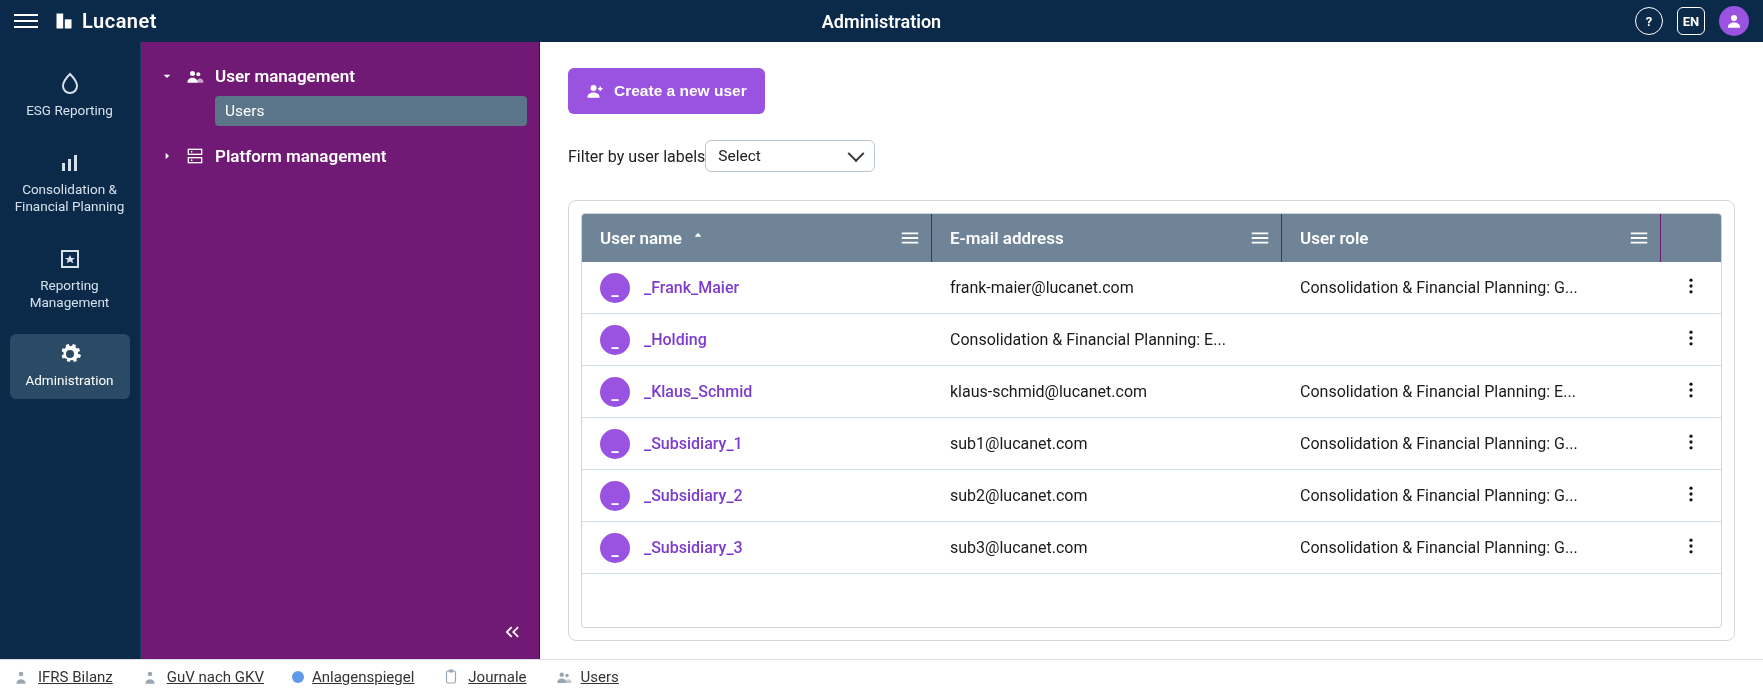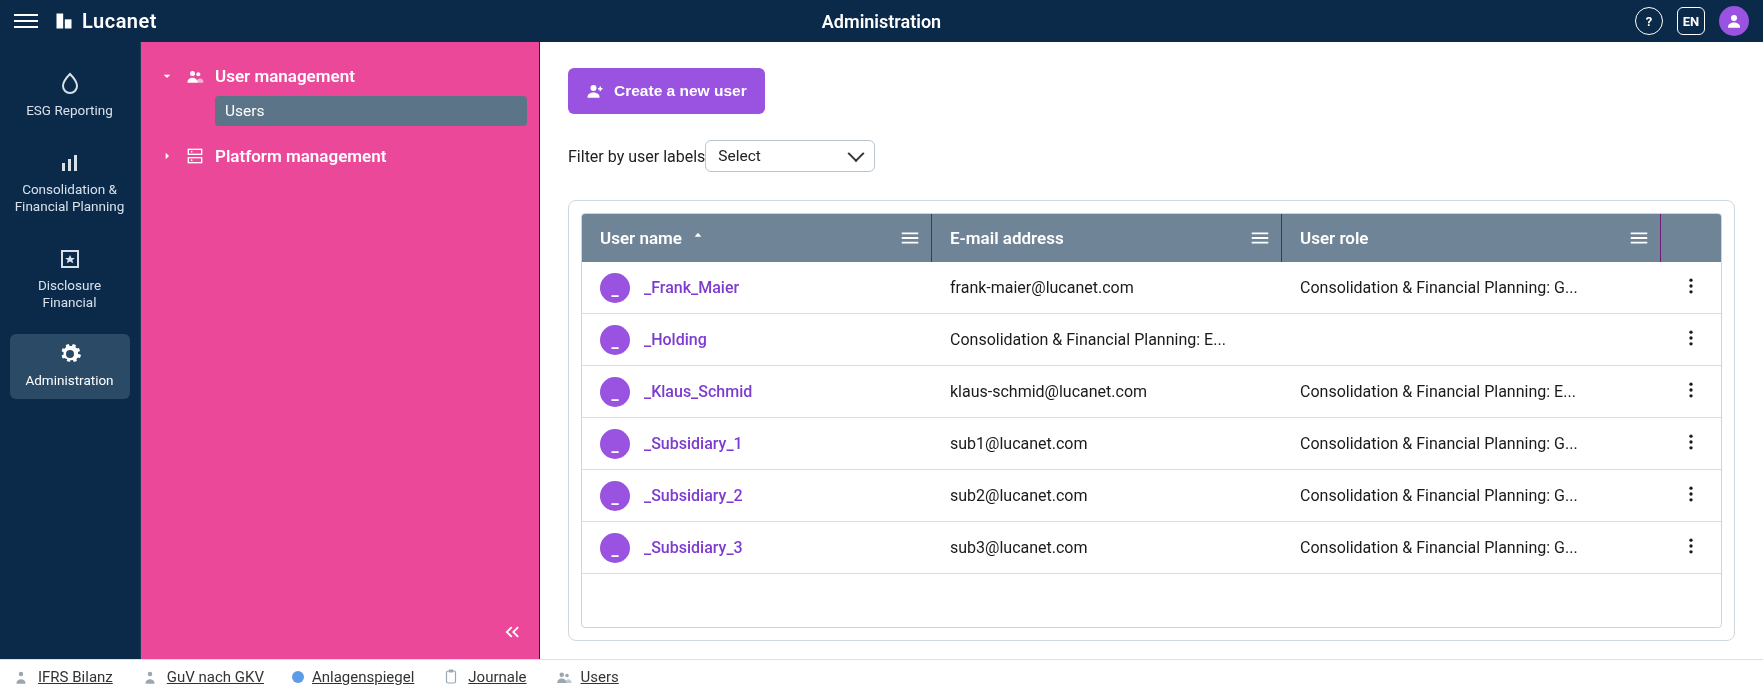--- a/index.html
+++ b/index.html
@@ -53,21 +53,21 @@
   .rail-item {
     width:120px; text-align:center; font-size:13.5px; line-height:1.25; padding:8px 4px 10px;
     border-radius:6px; cursor:pointer; color:#d6e1ea;
   }
   .rail-item.active { background:#2a4a66; color:#fff; }
   .rail-icon { width:24px; height:24px; margin:0 auto 6px; display:block; fill:#d6e1ea; }
   .rail-item.active .rail-icon { fill:#fff; }
 
   
   .nav-panel {
-    width:400px; background:#ec4899; color:#fff; position:relative;
+    width:400px; background:#701a75; color:#fff; position:relative;
     border-left:1px solid #1c3b57; border-right:1px solid #0b2a4a;
     padding:18px 12px;
   }
   .nav-group { margin-bottom:14px; }
   .nav-group-header {
     display:flex; align-items:center; gap:10px; padding:6px 6px; font-weight:600; font-size:17px; cursor:pointer;
   }
   .chevron { width:16px; height:16px; fill:#fff; flex-shrink:0; }
   .nav-ico { width:20px; height:20px; fill:#fff; flex-shrink:0; }
   .nav-sub {
@@ -200,21 +200,21 @@
           <rect x="10" y="8" width="3" height="12"></rect>
           <rect x="16" y="4" width="3" height="16"></rect>
         </svg>
       <span>Consolidation &amp; Financial Planning</span>
     </div>
     <div class="rail-item">
       <svg class="rail-icon" viewBox="0 0 24 24">
           <rect x="4" y="4" width="16" height="16" fill="none" stroke="#d6e1ea" stroke-width="2"></rect>
           <path d="M12 8l1.5 3H17l-2.7 2 1 3.3L12 14.5 8.7 16.3l1-3.3L7 11h3.5z"></path>
         </svg>
-      <span>Disclosure Financial</span>
+      <span>Reporting Management</span>
     </div>
     <div class="rail-item active">
       <svg class="rail-icon" viewBox="0 0 24 24">
           <path d="M12 8a4 4 0 100 8 4 4 0 000-8zm9 4l2 1-1 3-2-.5a9 9 0 01-1.6 1.6l.5 2-3 1-1-2a9 9 0 01-2.2 0l-1 2-3-1 .5-2A9 9 0 016.6 16L4.6 16.5l-1-3 2-1a9 9 0 010-2.2l-2-1 1-3 2 .5A9 9 0 018.2 5l-.5-2 3-1 1 2a9 9 0 012.2 0l1-2 3 1-.5 2c.6.5 1.1 1 1.6 1.6l2-.5 1 3-2 1c.1.7.1 1.5 0 2.2z"></path>
         </svg>
       <span>Administration</span>
     </div>
   </div>
 
   <div class="nav-panel">

